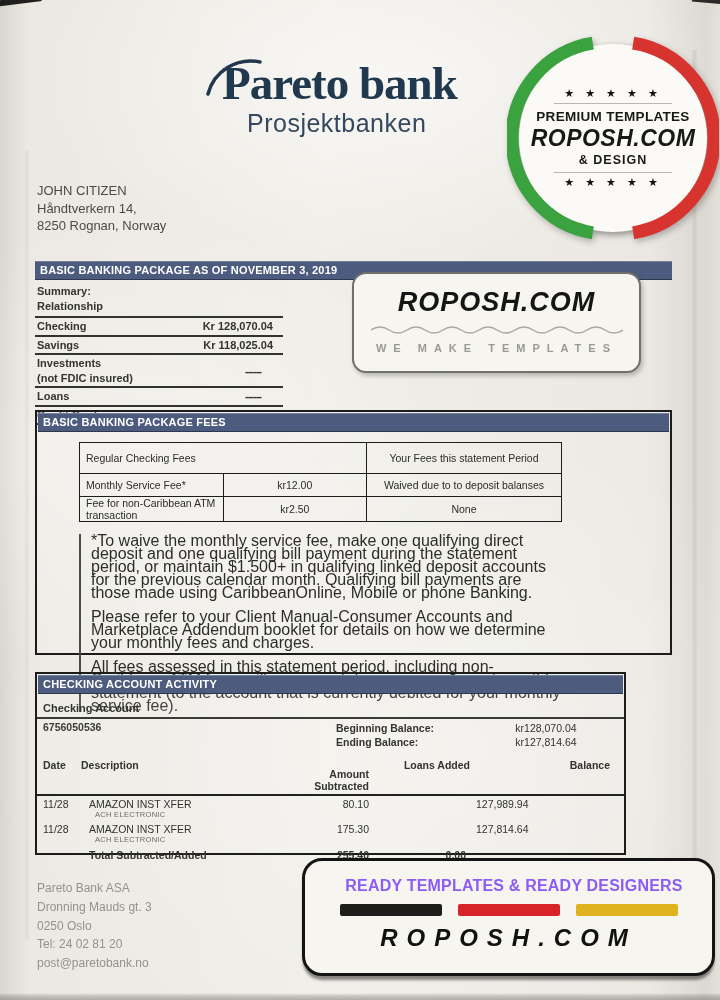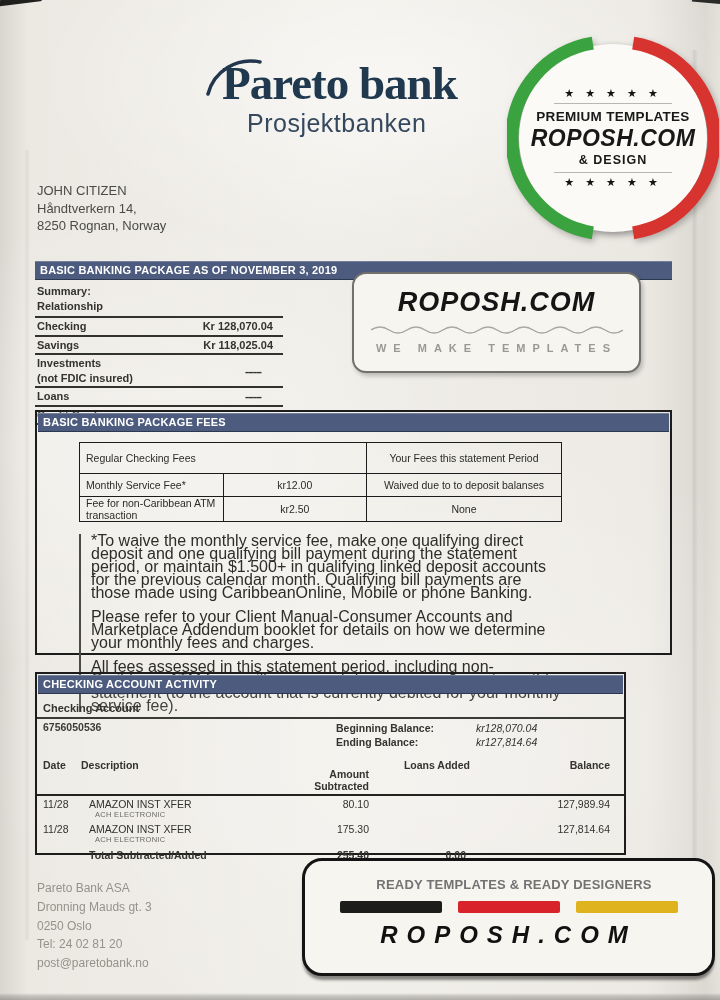--- a/index.html
+++ b/index.html
@@ -80,42 +80,42 @@
     font-size:16px;line-height:13px;color:#2d2d29;}
   .fee-notes p{margin:0 0 11px 0;}
 
   
   .activity{position:absolute;left:35px;top:672px;width:591px;height:183px;border:2px solid #1c1c1c;box-sizing:border-box;background:rgba(255,255,255,.10);}
   .activity .secbar{margin:1px;}
   .acct-label{font-size:11px;font-weight:bold;padding:7px 0 3px 6px;border-bottom:2px solid #3a3a36;}
   .acct-row{display:grid;grid-template-columns:1fr 140px 140px;padding:2px 8px 2px 6px;font-size:10.5px;}
   .acct-num{font-weight:bold;color:#3c3c38;}
   .bal-label{font-weight:bold;line-height:14px;}
-  .bal-val{text-align:left;line-height:14px;font-style:italic;}
+  .bal-val{text-align:center;line-height:14px;}
   .cols{display:grid;grid-template-columns:38px 192px 100px 103px 1fr;font-size:10.5px;padding:0 6px;}
   .txn-head{margin-top:8px;font-weight:bold;border-bottom:2px solid #22221f;padding-bottom:2px;}
   .h-sub{text-align:right;padding-right:4px;margin-top:9px;}
   .h-add{text-align:right;padding-right:6px;}
   .h-bal{text-align:right;padding-right:8px;}
   .t-date{padding-top:2px;}
   .t-desc{padding-left:8px;padding-top:2px;}
   .t-sub{text-align:right;padding-right:4px;padding-top:2px;}
   .t-add{text-align:right;padding-right:10px;padding-top:2px;}
-  .t-bal{text-align:right;padding-right:8px;padding-top:2px;}
+  .t-bal{padding-right:8px;padding-top:2px;}
   .txn-method{font-size:7.5px;color:#6a6a64;letter-spacing:.3px;padding-left:14px;margin:0 0 2px 0;}
   .txn-total{font-weight:bold;margin-top:1px;}
 
   
   .footer{position:absolute;left:37px;top:879px;font-size:12px;line-height:18.8px;color:#94928a;}
 
   
   .rbadge{position:absolute;left:302px;top:858px;width:413px;height:118px;background:#f7f5f0;
     border:3px solid #141414;border-radius:20px;box-sizing:border-box;
     box-shadow:0 5px 3px -1px rgba(0,0,0,.45);text-align:center;}
-  .rb-title{font-size:13px;font-weight:800;letter-spacing:.2px;color:#737373;margin-top:16px;padding-left:11px;}
+  .rb-title{font-size:16px;font-weight:800;letter-spacing:.2px;color:#8b5cf6;margin-top:16px;padding-left:11px;}
   .rb-bars{display:flex;justify-content:center;gap:16px;margin-top:9px;}
   .rb-bar{width:102px;height:12px;border-radius:2px;}
   .rb-bar.k{background:#1c1c1a;}
   .rb-bar.r{background:#d8232a;}
   .rb-bar.y{background:#dfb31d;}
   .rb-brand{font-size:24px;font-weight:800;font-style:italic;letter-spacing:9px;color:#111;margin-top:8px;}
 </style>
 </head>
 <body>
 

